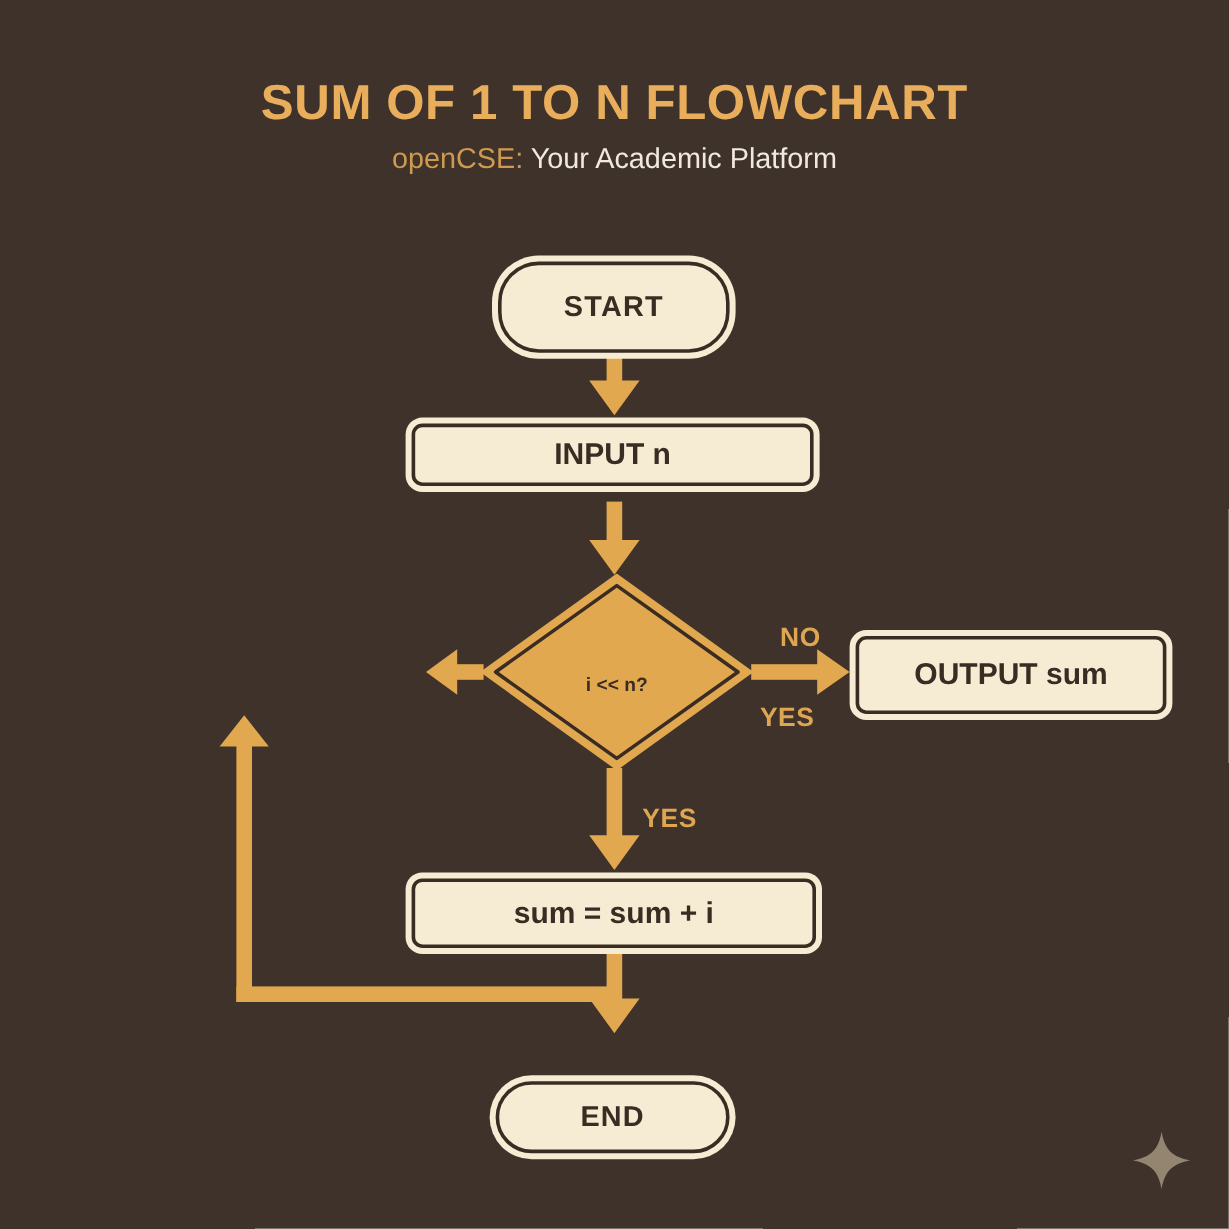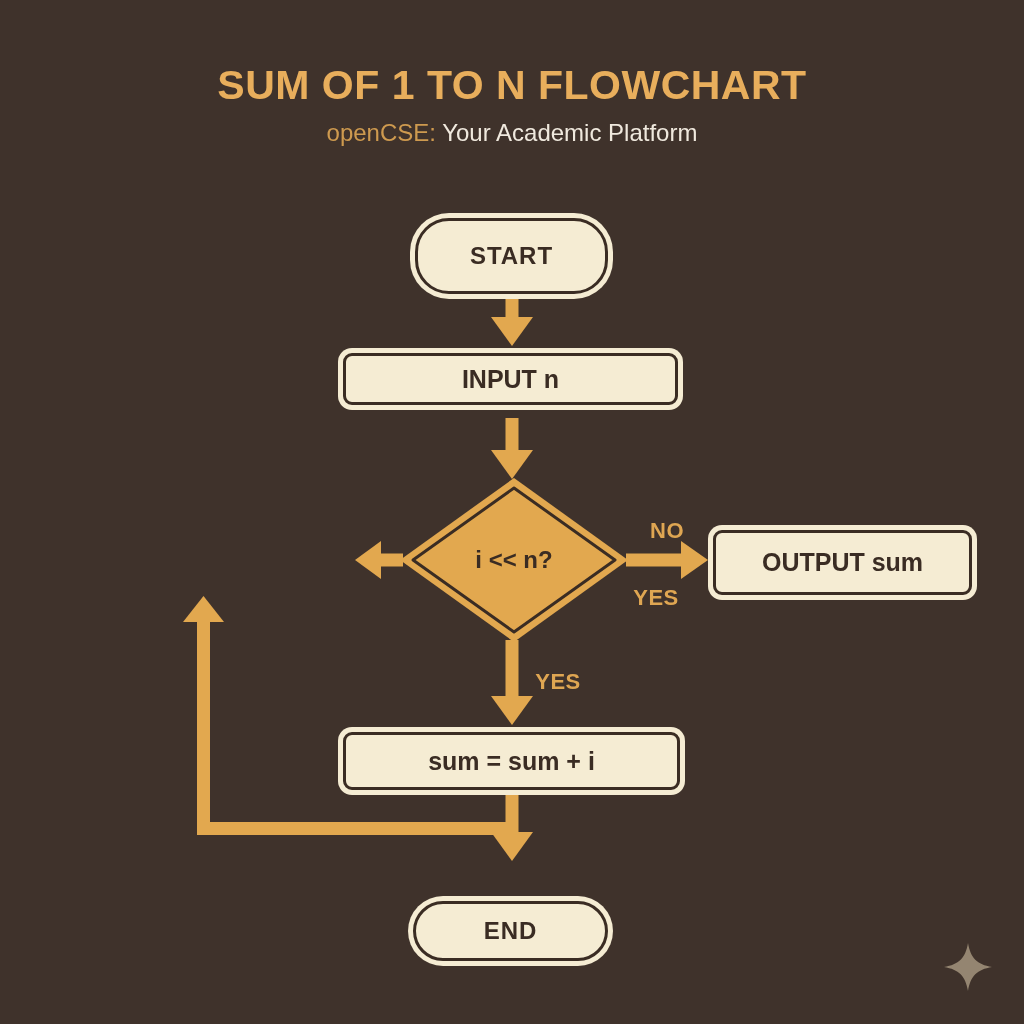--- a/index.html
+++ b/index.html
@@ -53,23 +53,23 @@
   #node-initialize { left: 53px;  top: 532px; width: 297px; height: 61px; font-size: 21px; }
   #node-output     { left: 713px; top: 530px; width: 259px; height: 65px; }
   #node-accumulate { left: 343px; top: 732px; width: 337px; height: 58px; }
   #node-end        { left: 413px; top: 901px; width: 195px; height: 60px; font-size: 24px; letter-spacing: 1px; }
 
   
   #node-decision { position: absolute; left: 400px; top: 478px; width: 228px; height: 164px; }
   #node-decision svg { position: absolute; left: 0; top: 0; }
   .diamond-inner { fill: none; stroke: var(--node-border, #3A2C23); stroke-width: 3; stroke-linejoin: round; }
   .diamond-label {
-    position: absolute; left: 0; top: 0; width: 100%; height: 100%;
+    position: absolute; left: 0; top: 12px; width: 100%; height: 100%;
     display: flex; align-items: center; justify-content: center;
-    color: var(--node-border, #3A2C23); font-weight: bold; font-size: 24px;
+    color: var(--node-border, #3A2C23); font-weight: bold; font-size: 16px;
   }
 
   
   .edge-label {
     position: absolute;
     transform: translate(-50%, -50%);
     color: var(--label-gold, #DFA652);
     font-weight: bold;
     font-size: 22px;
     letter-spacing: 0.5px;

